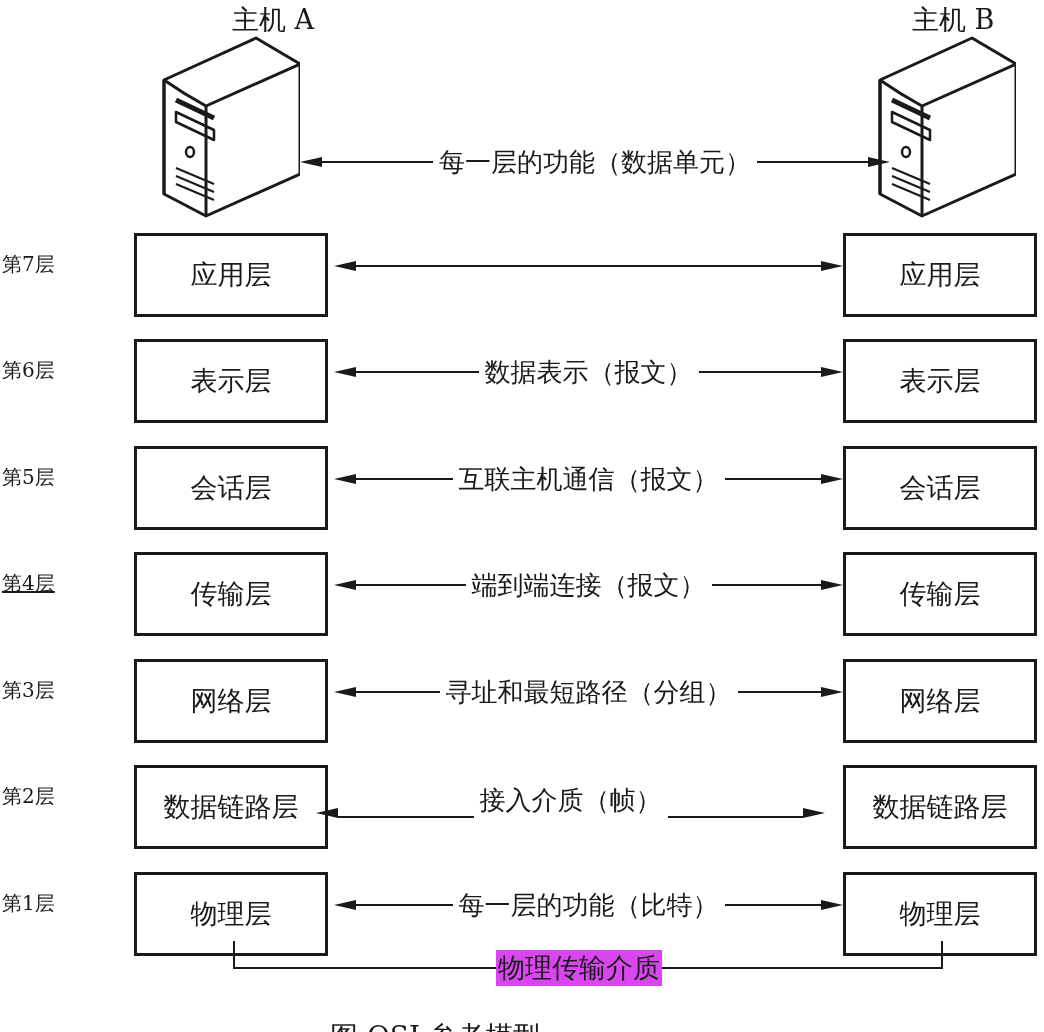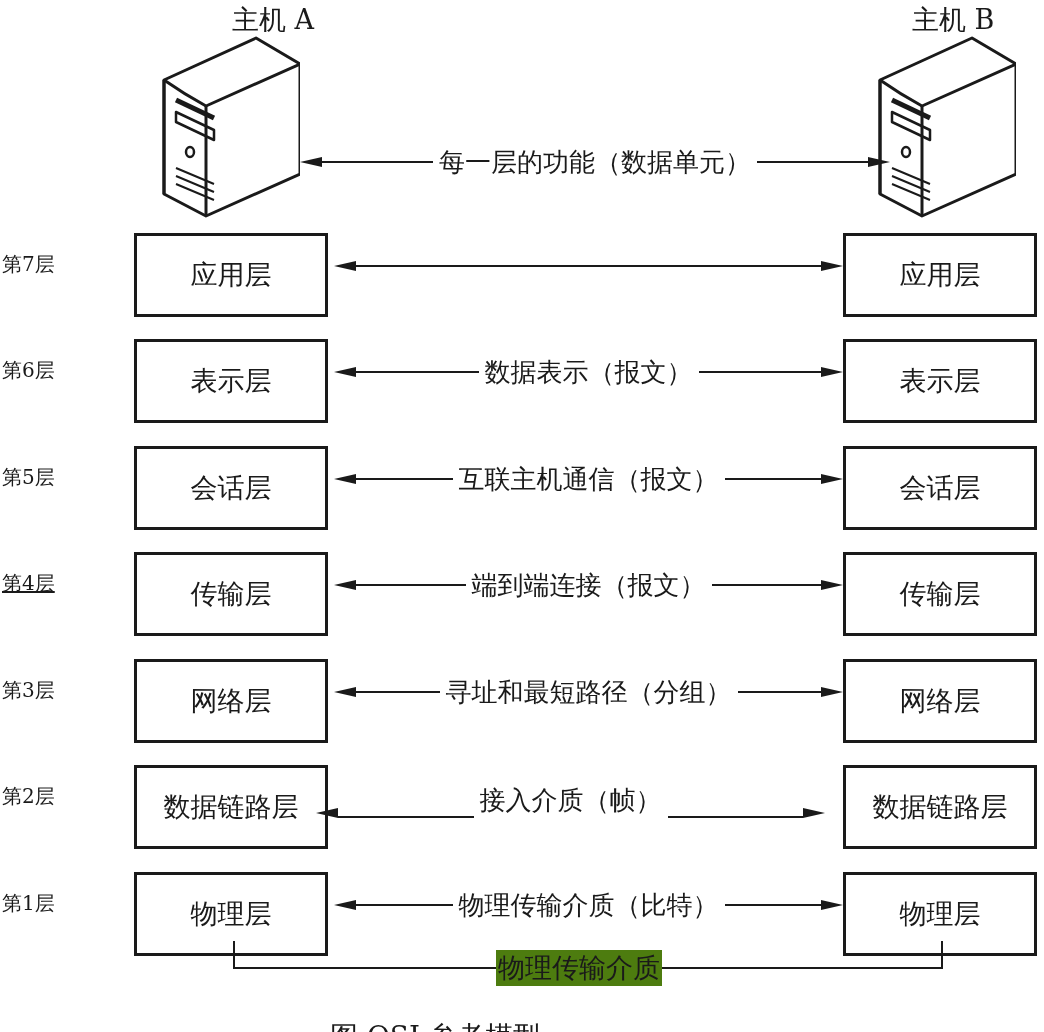--- a/index.html
+++ b/index.html
@@ -12,21 +12,21 @@
          box-sizing:border-box; display:flex; align-items:center; justify-content:center;
          font-size:27px; background:#fff; }
   .conn { position:absolute; height:40px; display:flex; align-items:center; }
   .conn .line { flex:1; height:2px; background:#1a1a1a; }
   .conn .text { font-size:26px; padding:0 6px; white-space:nowrap; }
   .arrow-l { width:0; height:0; border-top:5px solid transparent; border-bottom:5px solid transparent;
              border-right:22px solid #1a1a1a; }
   .arrow-r { width:0; height:0; border-top:5px solid transparent; border-bottom:5px solid transparent;
              border-left:22px solid #1a1a1a; }
   svg.medium { position:absolute; left:0; top:0; }
-  .medium-text { position:absolute; left:496px; top:950px; font-size:27px; background:#4d7c0f; padding:0 2px;font-family:Liberation Mono, monospace; }
+  .medium-text { position:absolute; left:496px; top:950px; font-size:27px; background:#d946ef; padding:0 2px;font-family:Liberation Mono, monospace; }
   .caption { position:absolute; left:330px; top:1018px; font-size:28px; color:#1a1a1a; white-space:nowrap; }
 </style>
 </head>
 <body>
 
 <div class="host-label" style="left:200px;margin-left:32px;">主机 A</div>
 <div class="host-label" style="left:912px;">主机 B</div>
 
 <svg class="server" style="left:160px;" viewBox="0 0 140 186">
   <g fill="none" stroke="#1a1a1a" stroke-width="3" stroke-linejoin="round">
@@ -120,21 +120,21 @@
       <span class="text">接入介质（帧）</span>
       <span class="line"></span>
       <span class="arrow-r"></span>
     </div>
     <div class="layer-num" style="top: 890px;">第1层</div>
     <div class="box" style="left: 134px; top: 872px;">物理层</div>
     <div class="box" style="left: 843px; top: 872px;">物理层</div>
     <div class="conn" style="left: 334px; width: 509px; top: 885px;">
       <span class="arrow-l"></span>
       <span class="line"></span>
-      <span class="text">物理传输介质（比特）</span>
+      <span class="text">每一层的功能（比特）</span>
       <span class="line"></span>
       <span class="arrow-r"></span>
     </div>
   </div>
 
 <svg class="medium" width="1044" height="1032">
   <path d="M234 941 L234 968 L942 968 L942 941" fill="none" stroke="#1a1a1a" stroke-width="2"></path>
 </svg>
 <div class="medium-text">物理传输介质</div>
 

